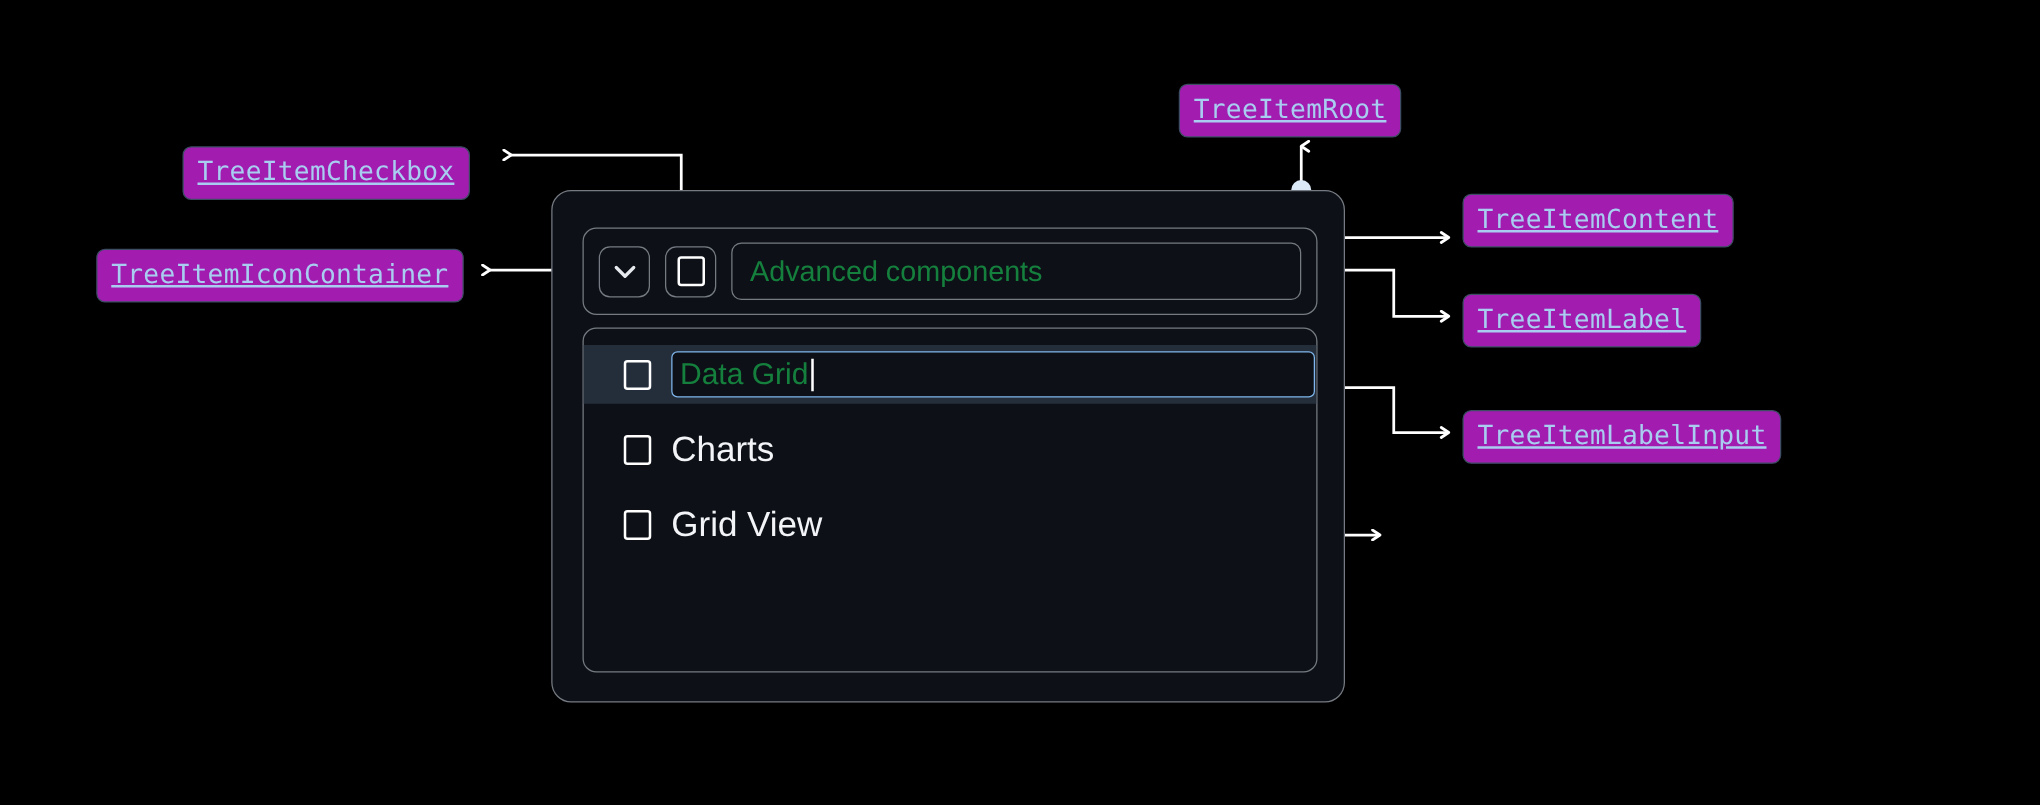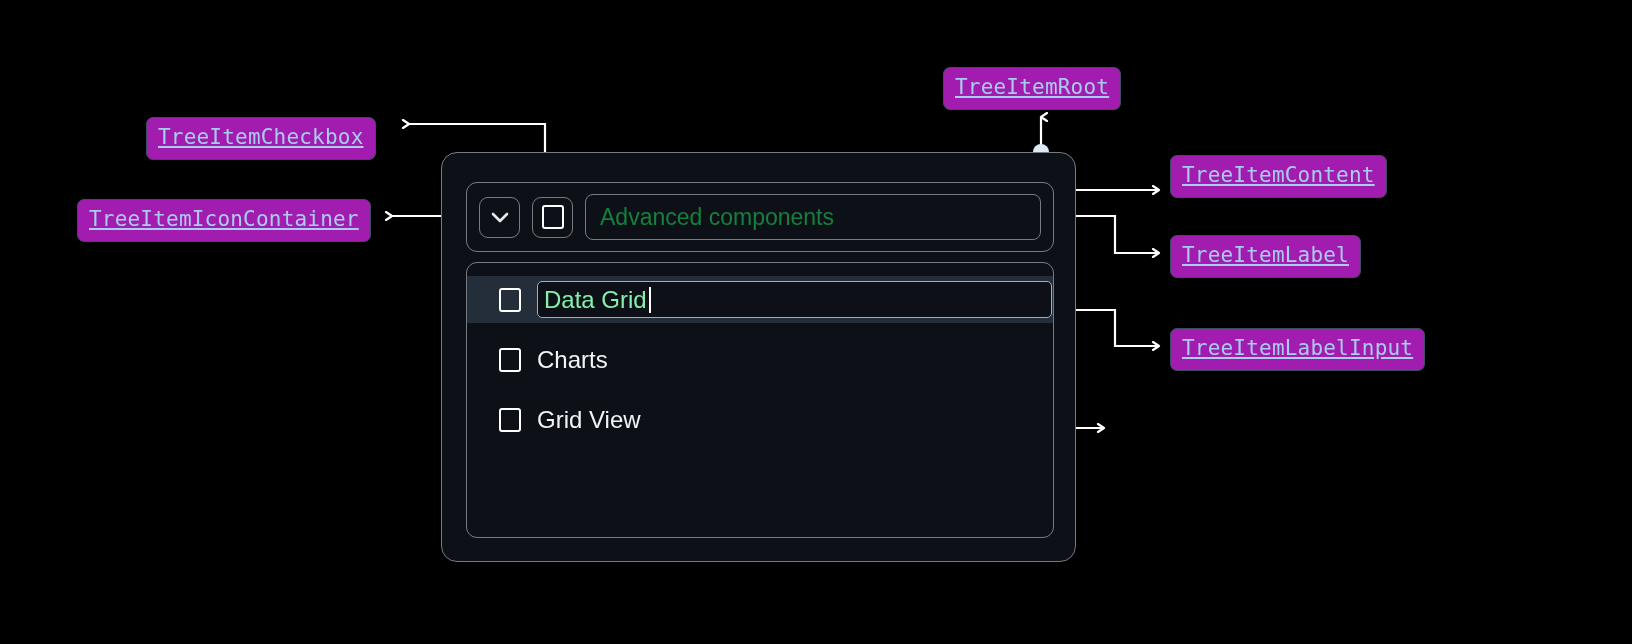--- a/index.html
+++ b/index.html
@@ -103,40 +103,40 @@
     margin-bottom:13px;
   }
   .row .rcb{
     width:22px;height:24px;flex:0 0 22px;
     border:2.5px solid #ffffff;
     border-radius:3px;
     box-sizing:border-box;
   }
   .row .rlabel{
     color:#f2f4f7;
-    font-size:24px;
+    font-size:28px;
     line-height:1;
   }
   .row.selected{
     background:#242e3b;
     padding-left:32px;
     margin-left:0;
     width:100%;
   }
   .row.selected .rlabel-input{
     flex:1 1 auto;
     margin-right:1px;
     height:37px;
     background:#0d1117;
     border:1.5px solid #7fb6ec;
     border-radius:5px;
     box-sizing:border-box;
     display:flex;align-items:center;
     padding:0 6px;
-    color:#86efac;
+    color:#15803d;
     font-size:24px;
     position:relative;
   }
   .caret{
     display:inline-block;
     width:2px;height:26px;
     background:#ffffff;
     margin-left:2px;
     vertical-align:middle;
   }

